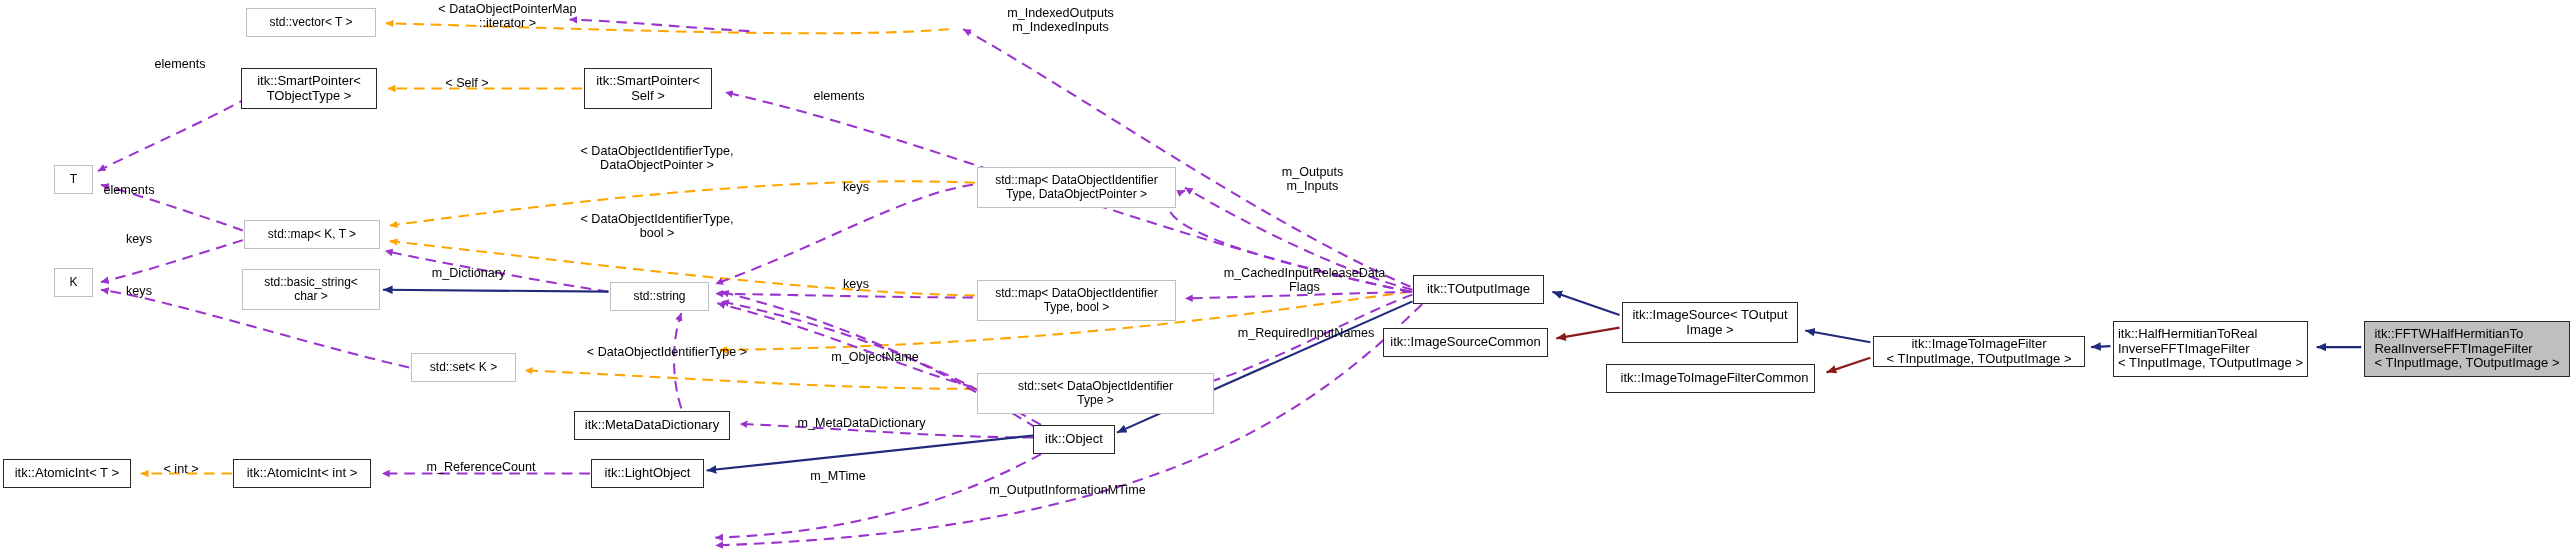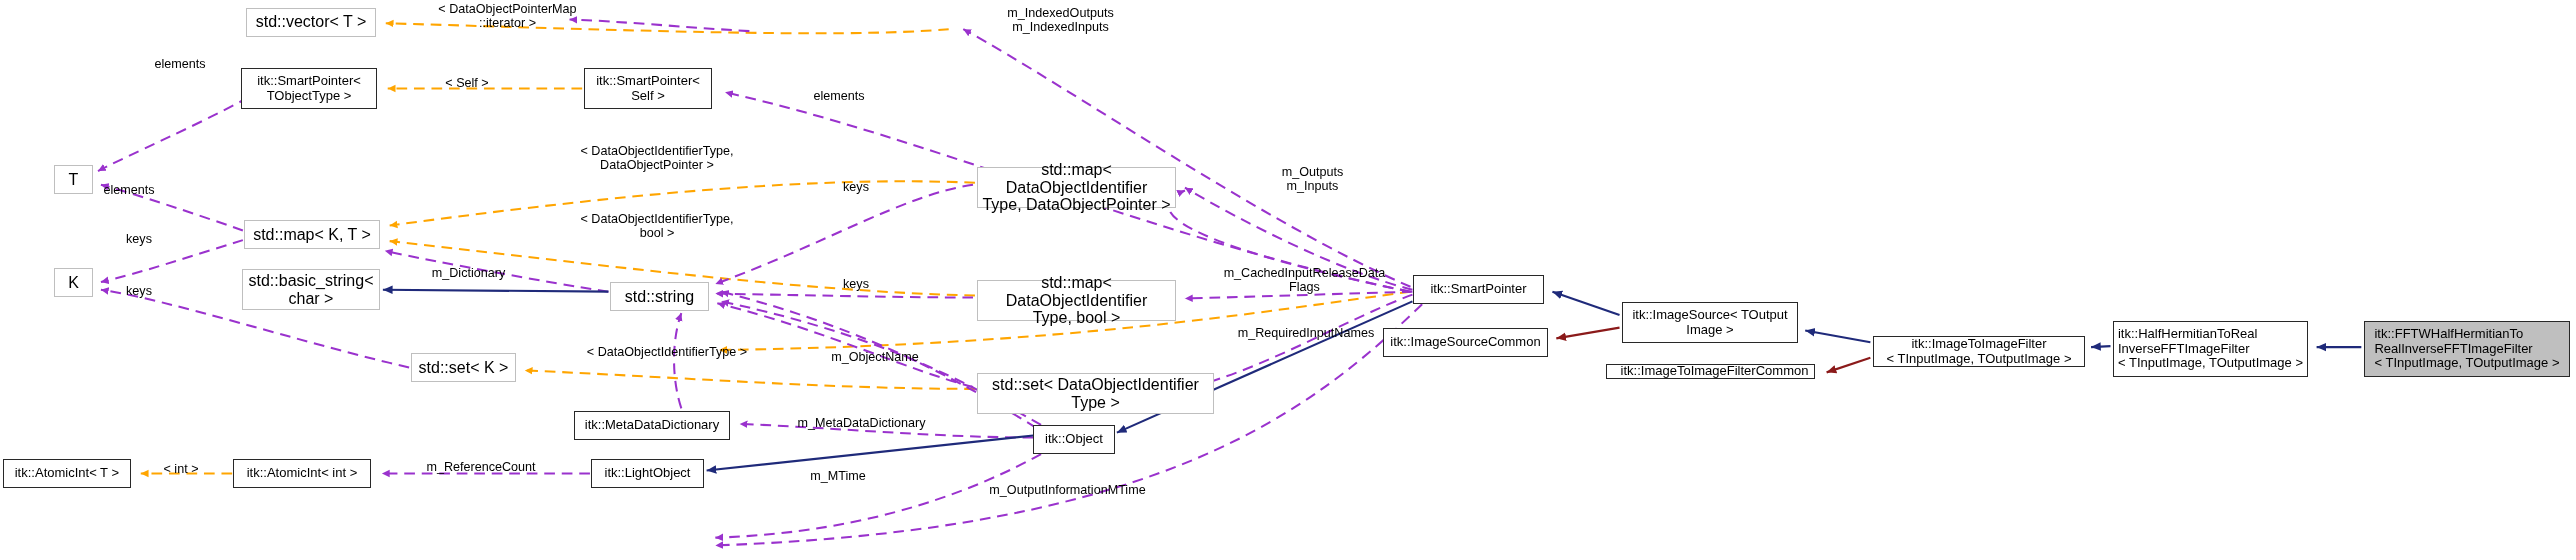--- a/index.html
+++ b/index.html
@@ -36,21 +36,21 @@
     z-index: 5;
   }
   .node .nlabel {
     display: block;
     white-space: pre-line;
     padding: 0 3.9px;
   }
   
   .node.thin {
     border: 1px solid #bfbfbf;
-    font-size: 16px;
+    font-size: 12px;
     color: #000;
   }
   
   .node.thick {
     border: 1.6px solid #282828;
     font-size: 13px;
     color: #000;
   }
   
   .node.current {
@@ -182,30 +182,30 @@
     <span class="nlabel">std::set&lt; DataObjectIdentifier
 Type &gt;</span>
   </div>
   <div class="node thick" style="left:574px;top:411px;width:156px;height:29px;">
     <span class="nlabel">itk::MetaDataDictionary</span>
   </div>
   <div class="node thick" style="left:1033px;top:425px;width:82px;height:29px;">
     <span class="nlabel">itk::Object</span>
   </div>
   <div class="node thick" style="left:1413px;top:275px;width:131px;height:29px;">
-    <span class="nlabel">itk::SmartPointer</span>
+    <span class="nlabel">itk::TOutputImage</span>
   </div>
   <div class="node thick" style="left:1383px;top:328px;width:165px;height:29px;">
     <span class="nlabel">itk::ImageSourceCommon</span>
   </div>
   <div class="node thick" style="left:1622px;top:302px;width:176px;height:41px;">
     <span class="nlabel">itk::ImageSource&lt; TOutput
 Image &gt;</span>
   </div>
-  <div class="node thick" style="left:1606px;top:364px;width:209px;height:15px;padding-left:8px;">
+  <div class="node thick" style="left:1606px;top:364px;width:209px;height:29px;padding-left:8px;">
     <span class="nlabel">itk::ImageToImageFilterCommon</span>
   </div>
   <div class="node thick" style="left:1873px;top:336px;width:212px;height:31px;">
     <span class="nlabel">itk::ImageToImageFilter
 &lt; TInputImage, TOutputImage &gt;</span>
   </div>
   <div class="node thick" style="left:2113px;top:321px;width:195px;height:56px;">
     <span class="nlabel" style="text-align:left;">itk::HalfHermitianToReal
 InverseFFTImageFilter
 &lt; TInputImage, TOutputImage &gt;</span>

